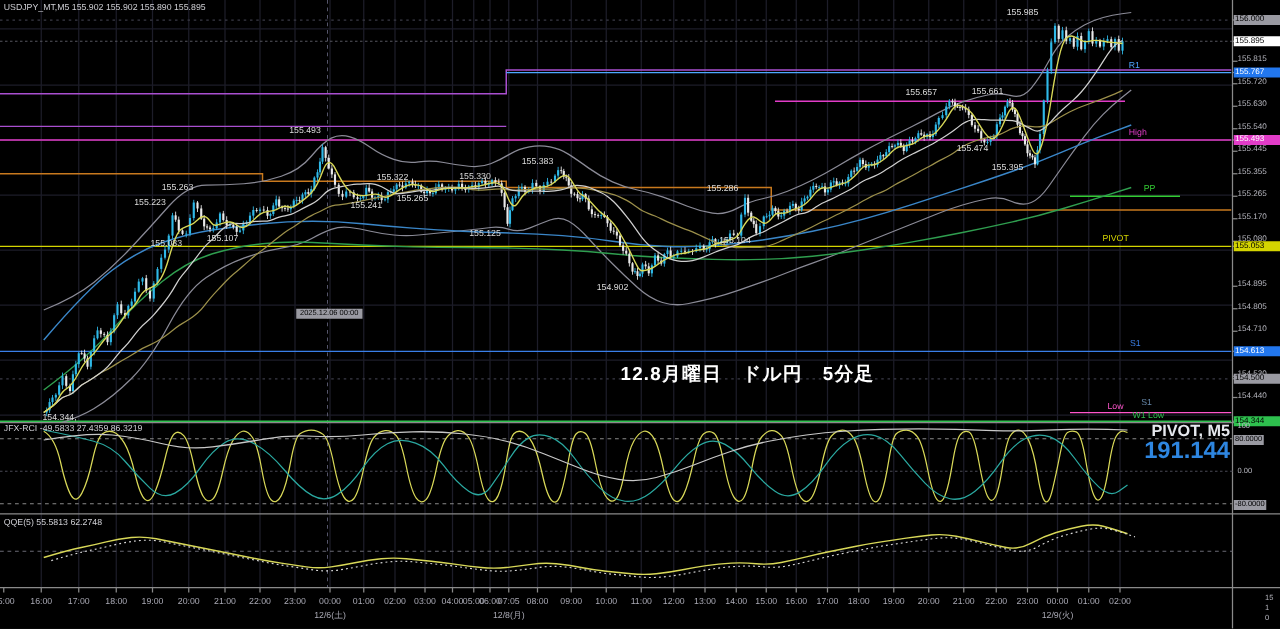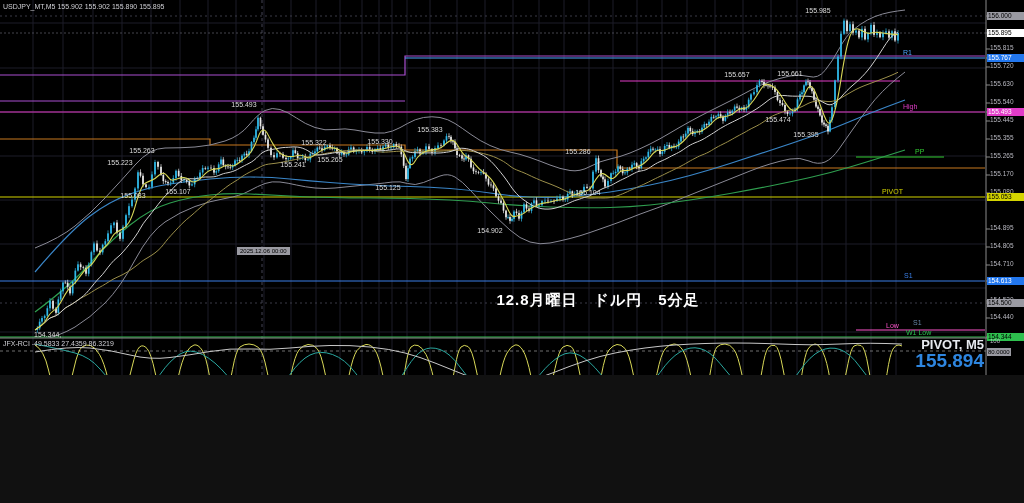--- a/index.html
+++ b/index.html
@@ -1,16 +1,16 @@
 <!DOCTYPE html>
 <html><head>
 <meta charset="utf-8">
 <style>
   html,body{margin:0;padding:0;background:#111;}
-  #app{position:relative;width:1024px;height:375px;background:#000;overflow:hidden;
+  #app{position:relative;width:1024px;height:503px;background:#000;overflow:hidden;
        font-family:"Liberation Sans","DejaVu Sans",sans-serif;}
   #chart-svg{position:absolute;left:0;top:0;}
   .txt{position:absolute;white-space:pre;line-height:1;}
   #header-info{left:3px;top:3px;font-size:7px;color:#cfcfd4;}
   #center-note{left:598px;top:292px;transform:translateX(-50%);font-size:15px;font-weight:bold;color:#fff;letter-spacing:1px;}
   #vline-badge{left:237px;top:247px;font-size:6px;background:#9a9aa2;color:#000;padding:1px 3px;}
   #rci-label{left:3px;top:340px;font-size:7px;color:#cfcfd4;}
   #qqe-label{left:3px;top:415px;font-size:7px;color:#cfcfd4;}
   #quote-symbol{right:40px;top:338px;font-size:13px;font-weight:bold;color:#e6e9ee;}
   #quote-price{right:40px;top:351px;font-size:19px;font-weight:bold;color:#2e86e0;}
@@ -863,21 +863,21 @@
       <line x1="896" y1="470" x2="896" y2="474" stroke="#8a8a8a" stroke-width="1"></line>
     </svg>
 
   <div class="txt" id="header-info">USDJPY_MT,M5 155.902 155.902 155.890 155.895</div>
   <div class="txt" id="center-note">12.8月曜日　ドル円　5分足</div>
   <div class="txt" id="vline-badge">2025.12.06 00:00</div>
   <div class="txt" id="low-start-label">154.344,</div>
   <div class="txt" id="rci-label">JFX-RCI -49.5833 27.4359 86.3219</div>
   <div class="txt" id="qqe-label">QQE(5) 55.5813 62.2748</div>
   <div class="txt" id="quote-symbol">PIVOT, M5</div>
-  <div class="txt" id="quote-price">155.894</div>
+  <div class="txt" id="quote-price">191.144</div>
 
   <div id="labels-layer">
       <div class="txt tick" style="top: 45px;">155.815</div>
       <div class="txt tick" style="top: 63px;">155.720</div>
       <div class="txt tick" style="top: 81px;">155.630</div>
       <div class="txt tick" style="top: 99px;">155.540</div>
       <div class="txt tick" style="top: 117px;">155.445</div>
       <div class="txt tick" style="top: 135px;">155.355</div>
       <div class="txt tick" style="top: 153px;">155.265</div>
       <div class="txt tick" style="top: 171px;">155.170</div>

